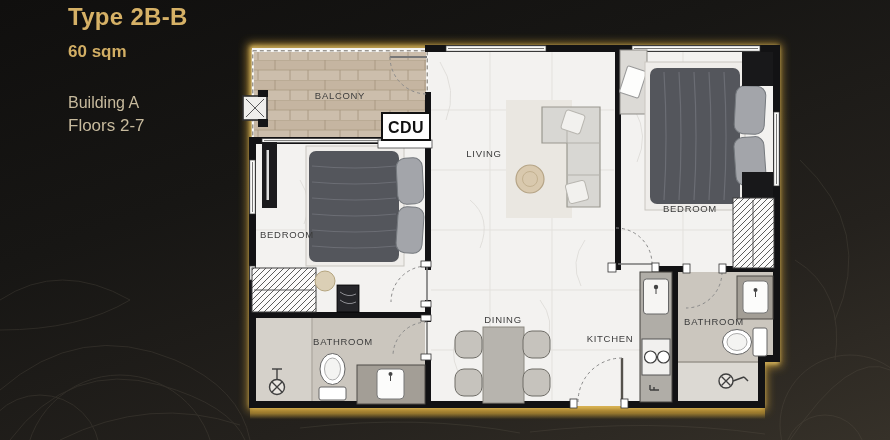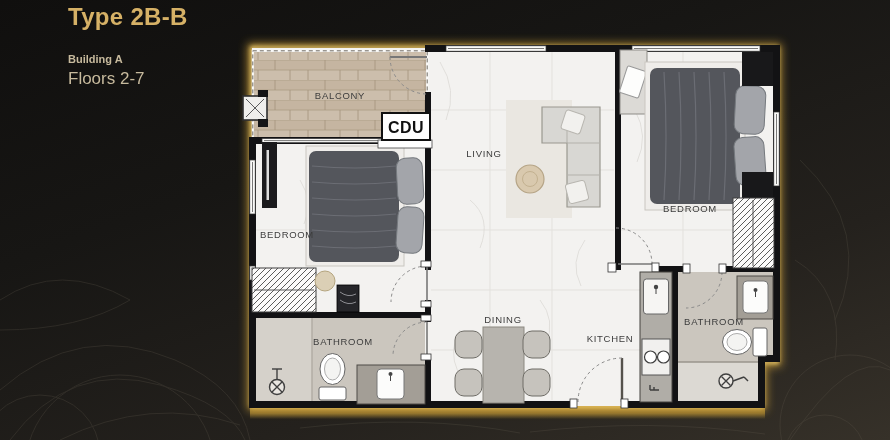--- a/index.html
+++ b/index.html
@@ -6,32 +6,33 @@
   body{
     width:890px;height:440px;overflow:hidden;position:relative;
     background:linear-gradient(160deg,#100f0e 0%,#171614 35%,#24211d 70%,#363129 100%);
     font-family:"Liberation Sans",sans-serif;
   }
   #stage{position:absolute;inset:0;width:716px;height:440px;}
   .bgsvg{position:absolute;left:0;top:0;}
   .hdr{position:absolute;left:68px;top:3px;z-index:5;}
   .hdr-title{font-size:24px;font-weight:700;color:#d6b166;letter-spacing:.3px;}
   .hdr-area{margin-top:11px;font-size:17px;font-weight:700;color:#d2ae64;}
-  .hdr-bldg{margin-top:22px;font-size:11px;font-weight:700;color:#c7ba9d;}
+  .hdr-bldg{margin-top:32px;font-size:16px;font-weight:400;color:#c7ba9d;}
   .hdr-floors{margin-top:4px;font-size:17px;font-weight:400;color:#c7ba9d;}
   .room-label{font-size:9.5px;letter-spacing:.7px;fill:#3c3c3c;font-family:"Liberation Sans",sans-serif;}
   .cdu-label{font-size:16px;font-weight:700;letter-spacing:.5px;fill:#101010;font-family:"Liberation Sans",sans-serif;}
 </style>
 </head>
 <body>
 
 <div id="stage">
 
   <div class="hdr">
     <div class="hdr-title">Type 2B-B</div>
+    <div class="hdr-area">60 sqm</div>
     <div class="hdr-bldg">Building A</div>
     <div class="hdr-floors">Floors 2-7</div>
   </div>
 
   <svg class="bgsvg" width="890" height="440" viewBox="0 0 890 440">
     <defs>
       <filter id="blur6" x="-20%" y="-20%" width="140%" height="140%">
           <feGaussianBlur stdDeviation="5"></feGaussianBlur>
         </filter>
       <filter id="blur3" x="-20%" y="-20%" width="140%" height="140%">

